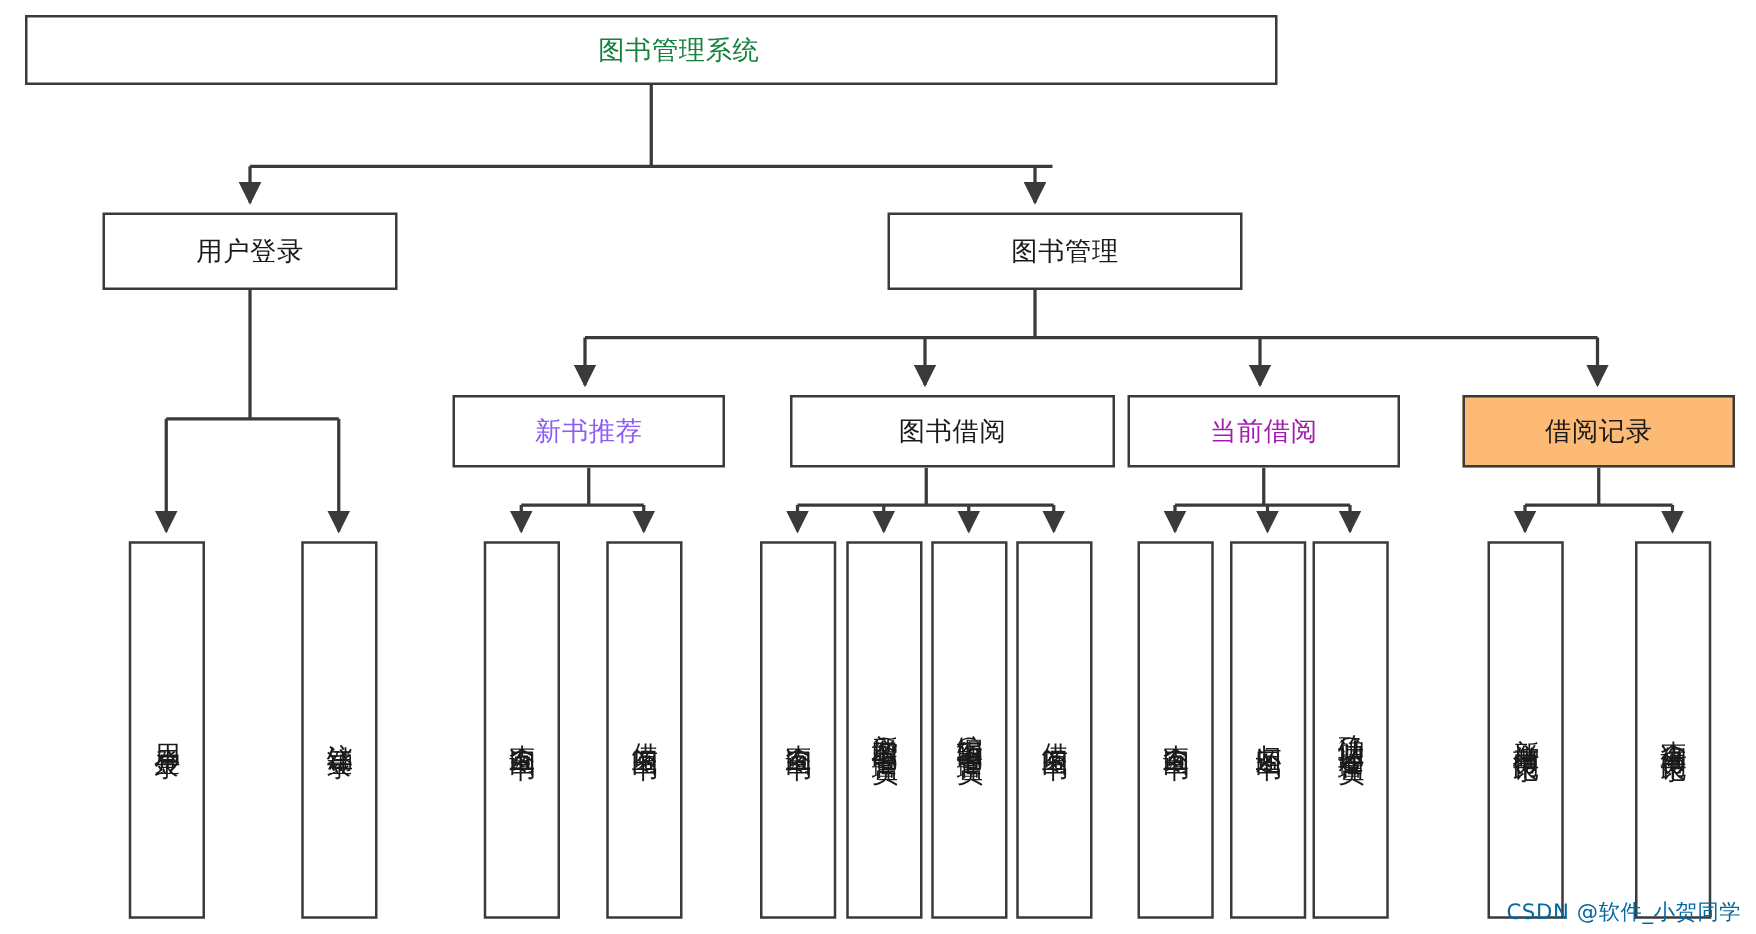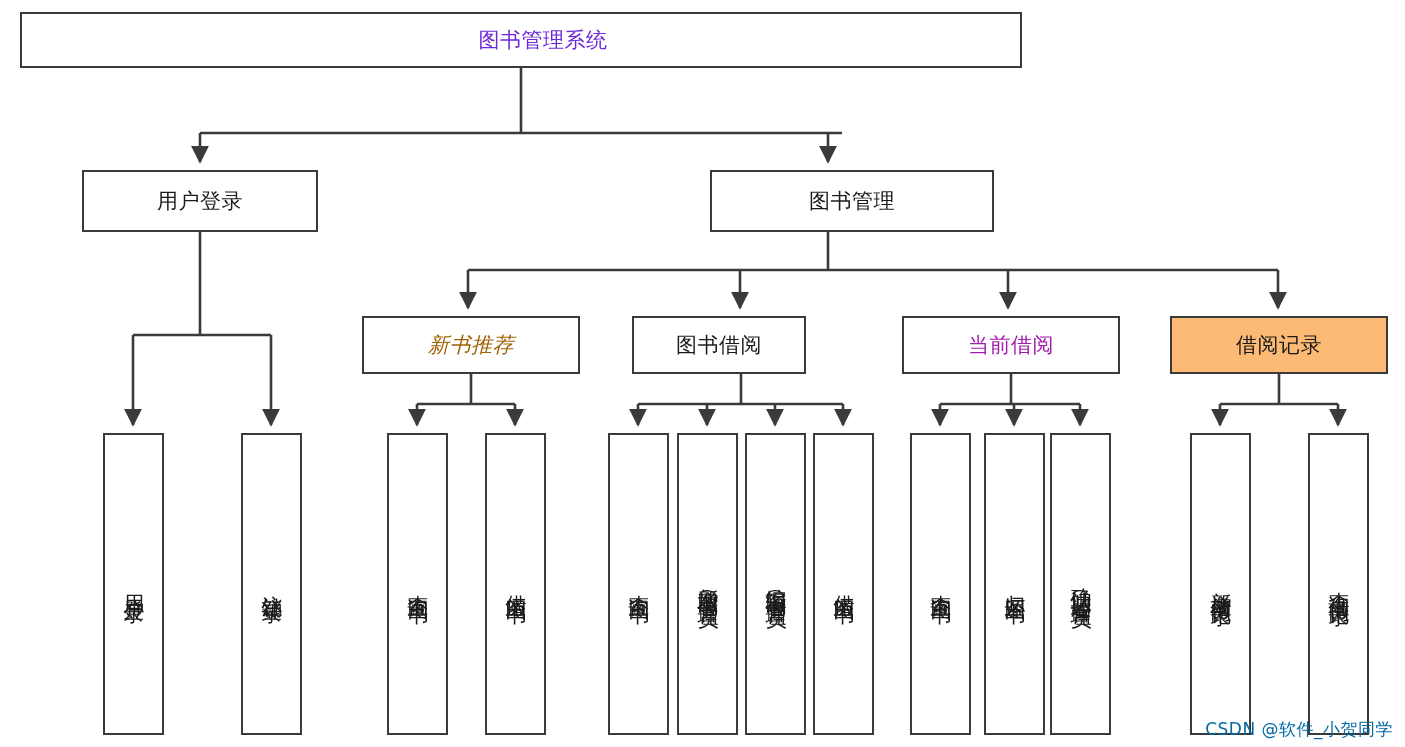--- a/index.html
+++ b/index.html
@@ -120,34 +120,34 @@
       <path d="M 1080 404 L 1080 425" marker-end="url(#arrow)"></path>
 
       <path d="M 1279 374 L 1279 404"></path>
       <path d="M 1220 404 L 1338 404"></path>
       <path d="M 1220 404 L 1220 425" marker-end="url(#arrow)"></path>
       <path d="M 1338 404 L 1338 425" marker-end="url(#arrow)"></path>
     </g>
   </svg>
 
   <div class="node" id="node-root" style="left: 20px; top: 12px; width: 1002px; height: 56px; border-color: rgb(58, 58, 58); background: rgb(255, 255, 255);">
-    <span class="label" style="color: #6d28d9; margin-left: 44px;">图书管理系统</span>
+    <span class="label" style="color: #15803d; margin-left: 44px;">图书管理系统</span>
   </div>
 
   <div class="node" id="node-user-login" style="left: 82px; top: 170px; width: 236px; height: 62px; border-color: rgb(58, 58, 58); background: rgb(255, 255, 255);">
     <span class="label" style="color: rgb(26, 26, 26);">用户登录</span>
   </div>
   <div class="node" id="node-book-management" style="left: 710px; top: 170px; width: 284px; height: 62px; border-color: rgb(58, 58, 58); background: rgb(255, 255, 255);">
     <span class="label" style="color: rgb(26, 26, 26);">图书管理</span>
   </div>
 
   <div class="node" id="node-new-book-recommend" style="left: 362px; top: 316px; width: 218px; height: 58px; border-color: rgb(58, 58, 58); background: rgb(255, 255, 255);">
-    <span class="label" style="color: #a16207; font-style: italic;">新书推荐</span>
+    <span class="label" style="color: #8b5cf6;">新书推荐</span>
   </div>
-  <div class="node" id="node-book-borrow" style="left: 632px; top: 316px; width: 174px; height: 58px; border-color: rgb(58, 58, 58); background: rgb(255, 255, 255);">
+  <div class="node" id="node-book-borrow" style="left: 632px; top: 316px; width: 260px; height: 58px; border-color: rgb(58, 58, 58); background: rgb(255, 255, 255);">
     <span class="label" style="color: rgb(26, 26, 26);">图书借阅</span>
   </div>
   <div class="node" id="node-current-borrow" style="left: 902px; top: 316px; width: 218px; height: 58px; border-color: rgb(58, 58, 58); background: rgb(255, 255, 255);">
     <span class="label" style="color: #a21caf;">当前借阅</span>
   </div>
   <div class="node" id="node-borrow-record" style="left: 1170px; top: 316px; width: 218px; height: 58px; border-color: rgb(58, 58, 58); background: #fdba74;">
     <span class="label" style="color: rgb(26, 26, 26);">借阅记录</span>
   </div>
 
   <div class="node leaf" id="node-leaf-0" style="left: 103px; top: 433px; width: 61px; height: 302px; border-color: rgb(58, 58, 58); background: rgb(255, 255, 255);">

